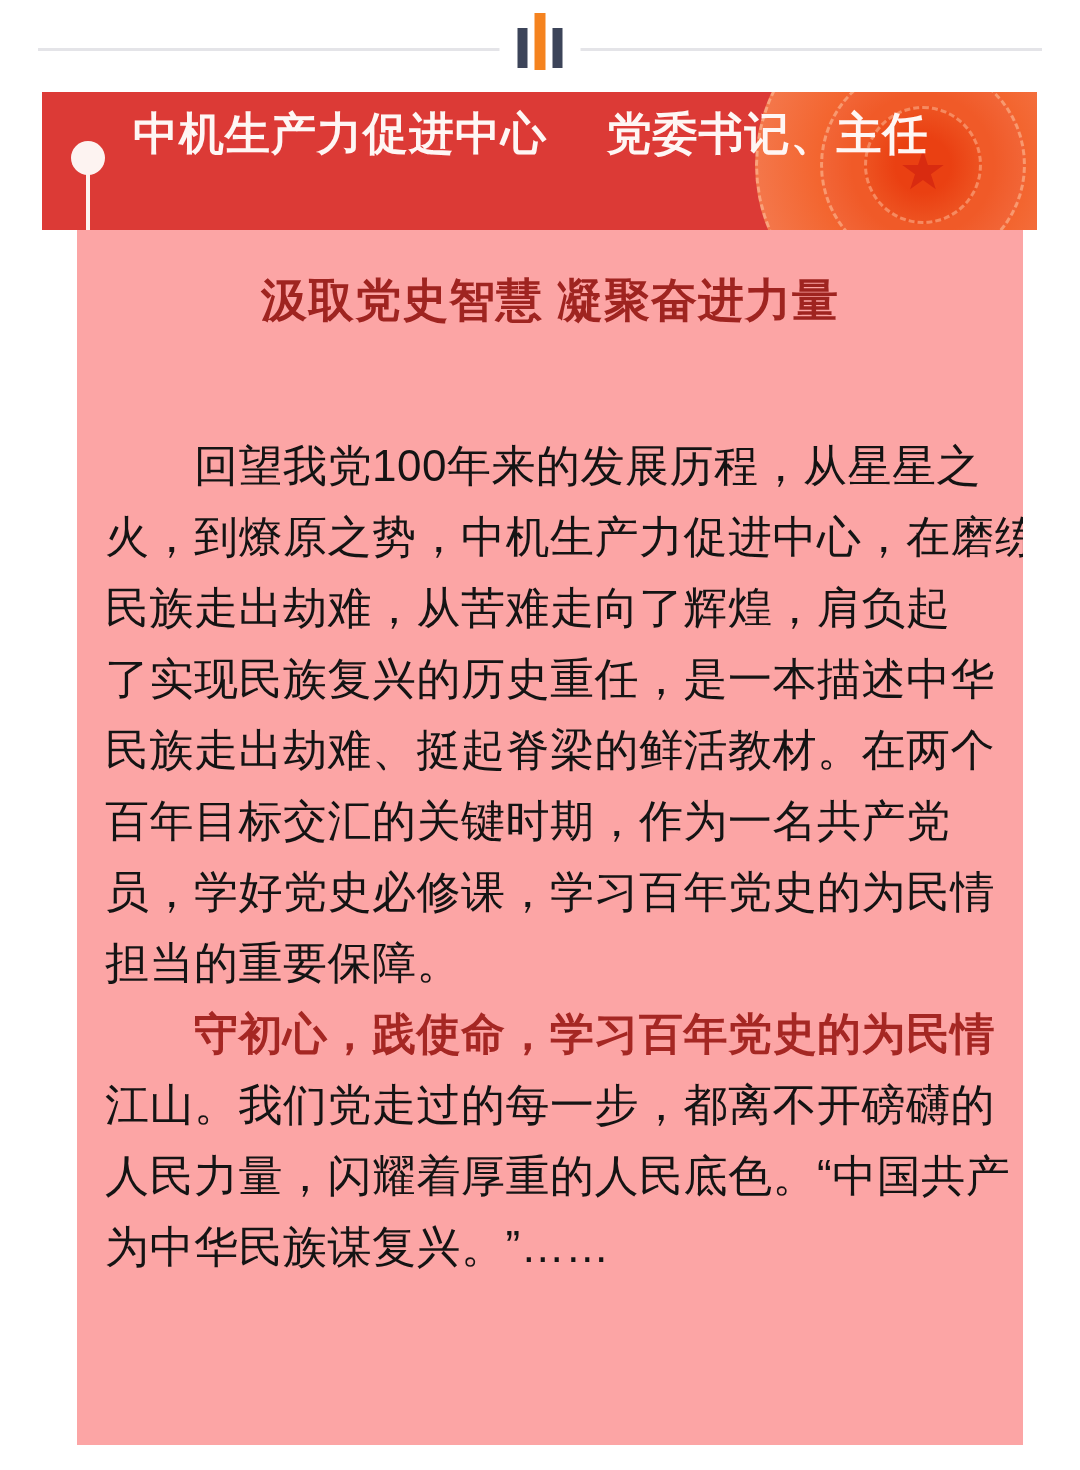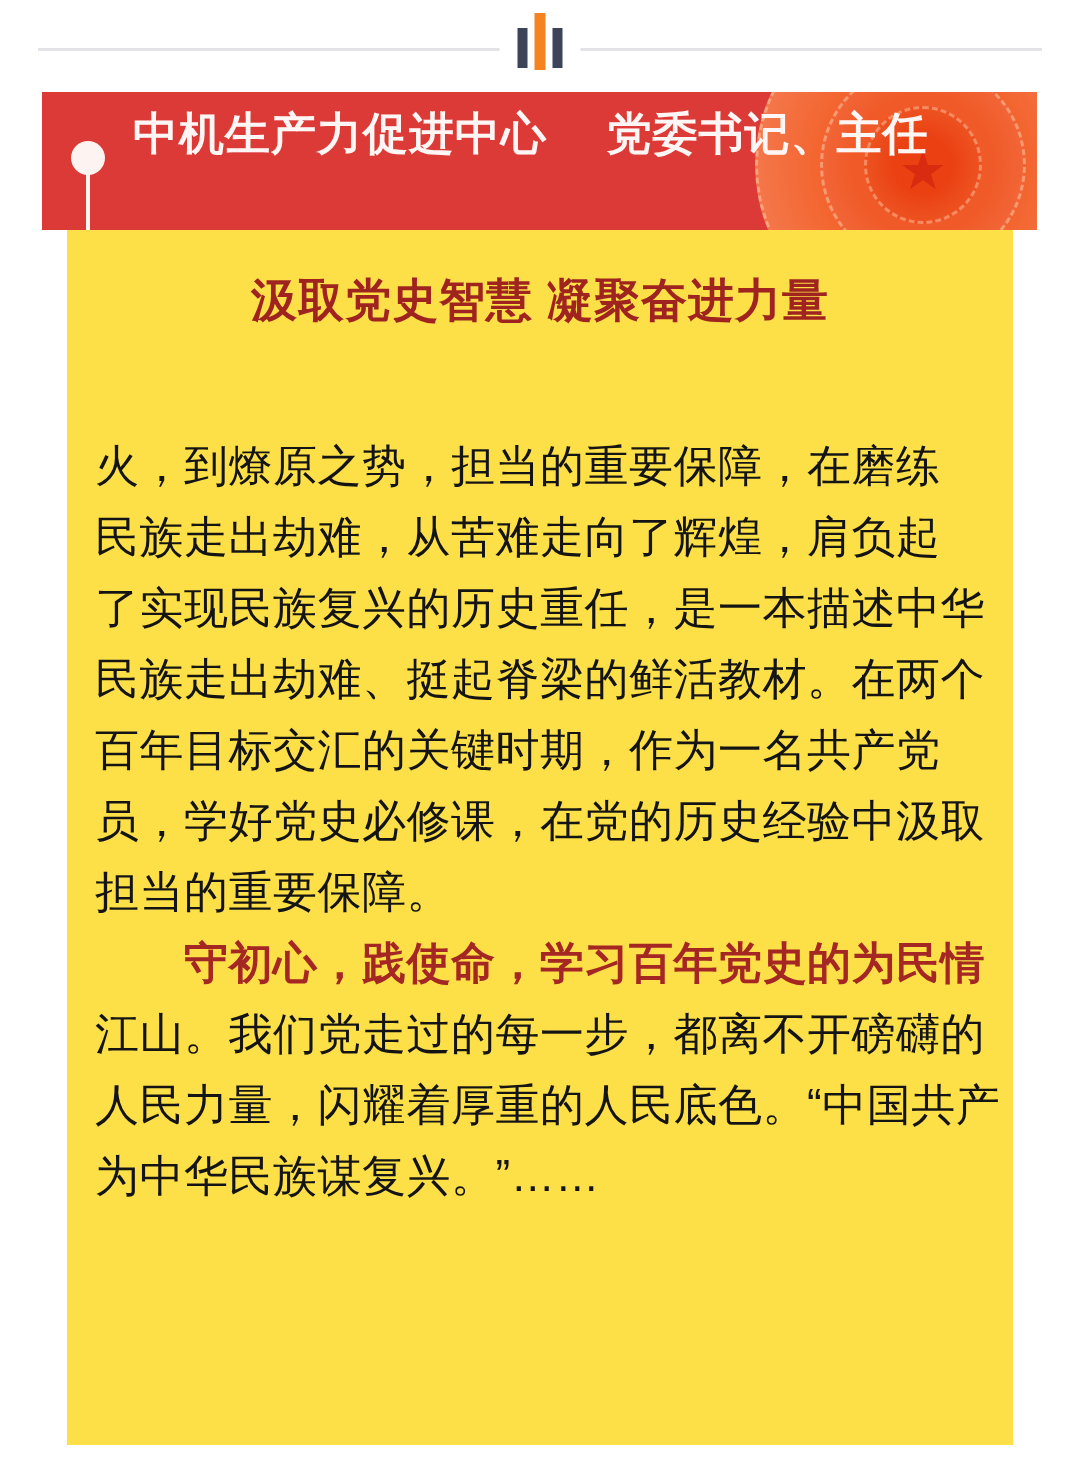--- a/index.html
+++ b/index.html
@@ -43,22 +43,22 @@
   .emblem-star{font-size:54px;line-height:1;color:#d92b10;margin-top:10px;}
   .pin-head{position:absolute;left:29px;top:49px;width:34px;height:34px;border-radius:50%;background:#fdf3f1;}
   .pin-stem{position:absolute;left:44px;top:80px;width:4px;height:58px;background:#fdf3f1;}
   .banner-text{
     position:absolute;left:91px;top:4px;right:20px;
     font-size:45px;line-height:75px;font-weight:bold;color:#fef6f4;
     letter-spacing:1px;white-space:nowrap;
   }
   
   .content{
-    position:absolute;left:67px;top:230px;width:946px;height:1215px;
-    background:#fde047;overflow:hidden;
+    position:absolute;left:77px;top:230px;width:946px;height:1215px;
+    background:#fca5a5;overflow:hidden;
   }
   .article-title{
     position:absolute;top:40px;left:0;width:100%;margin:0;
     text-align:center;font-size:46px;font-weight:bold;color:#9f2420;
     letter-spacing:1px;
   }
   .paras{
     position:absolute;top:200px;left:28px;width:892px;
     font-size:44px;line-height:71px;color:#141414;letter-spacing:0.5px;
   }
@@ -84,25 +84,26 @@
   <div class="pin-head"></div>
   <div class="pin-stem"></div>
   <div class="banner-text">
     <div>中机生产力促进中心　 党委书记、主任</div>
   </div>
 </div>
 
 <div class="content">
   <h1 class="article-title">汲取党史智慧 凝聚奋进力量</h1>
   <div class="paras">
-      <div class="tline"><span>火，到燎原之势，担当的重要保障，在磨练</span></div>
+      <div class="tline"><span>　　回望我党100年来的发展历程，从星星之</span></div>
+      <div class="tline"><span>火，到燎原之势，中机生产力促进中心，在磨练</span></div>
       <div class="tline"><span>民族走出劫难，从苦难走向了辉煌，肩负起</span></div>
       <div class="tline"><span>了实现民族复兴的历史重任，是一本描述中华</span></div>
       <div class="tline"><span>民族走出劫难、挺起脊梁的鲜活教材。在两个</span></div>
       <div class="tline"><span>百年目标交汇的关键时期，作为一名共产党</span></div>
-      <div class="tline"><span>员，学好党史必修课，在党的历史经验中汲取</span></div>
+      <div class="tline"><span>员，学好党史必修课，学习百年党史的为民情</span></div>
       <div class="tline"><span>担当的重要保障。</span></div>
       <div class="tline"><span class="red-bold">　　守初心，践使命，学习百年党史的为民情</span></div>
       <div class="tline"><span>江山。我们党走过的每一步，都离不开磅礴的</span></div>
       <div class="tline"><span>人民力量，闪耀着厚重的人民底色。“中国共产</span></div>
       <div class="tline"><span>为中华民族谋复兴。”……</span></div>
     </div>
 </div>
 
 </body></html>

